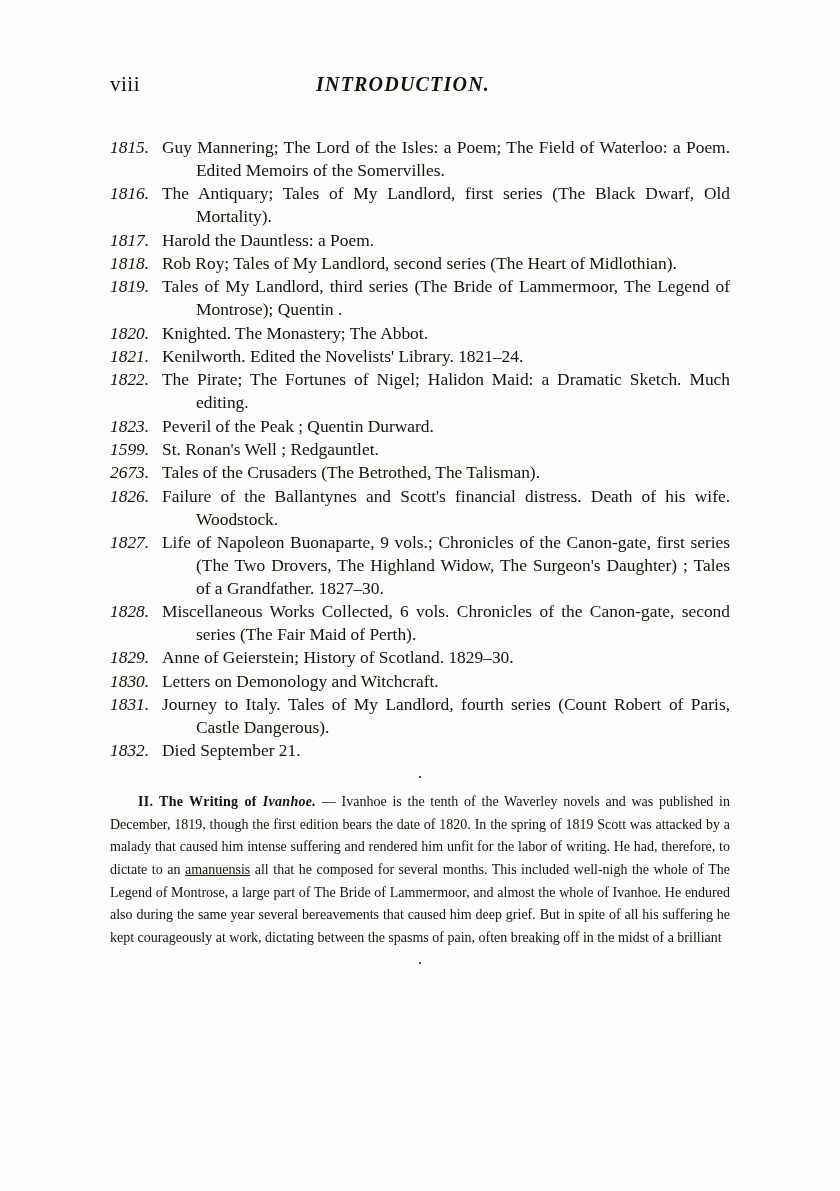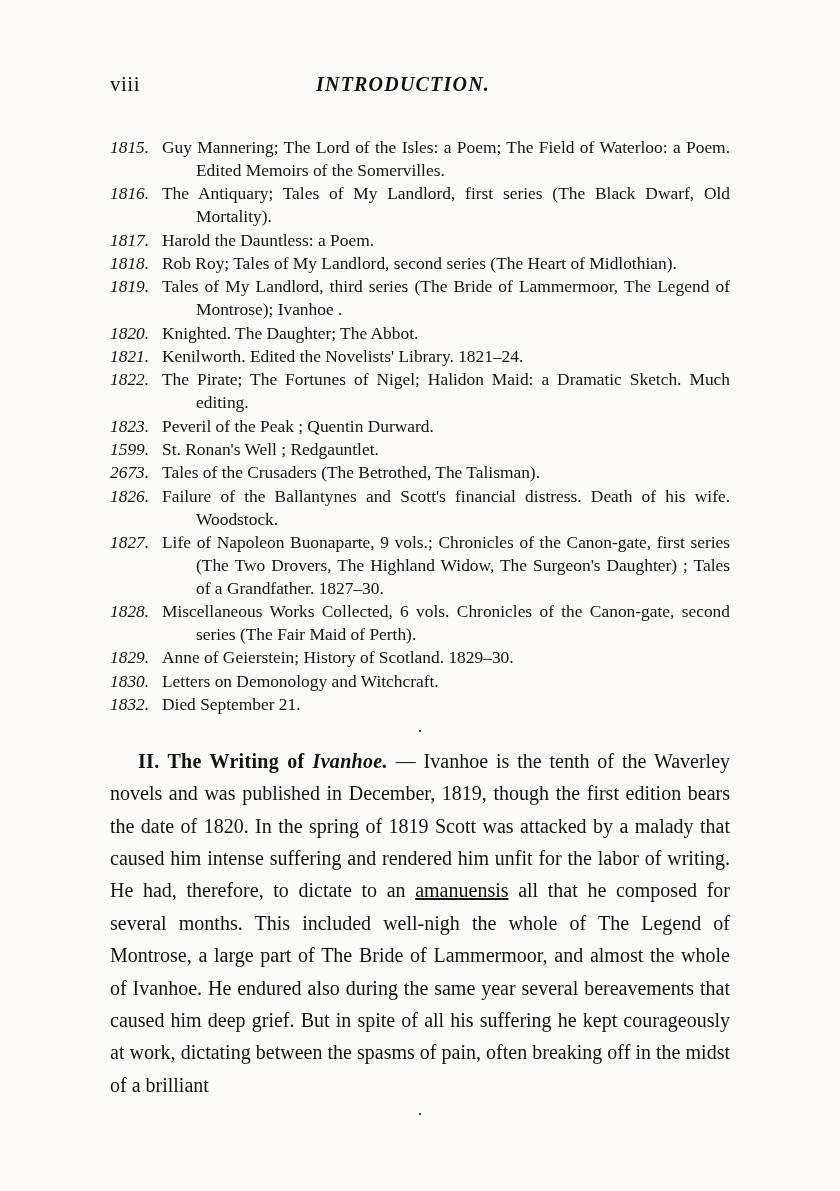--- a/index.html
+++ b/index.html
@@ -81,21 +81,21 @@
   
   .dot-sep {
     text-align: center;
     font-size: 17px;
     line-height: 10px;
     margin: 11px 0 8px 0;
     color: #14110e;
   }
   
   .bodypara {
-    font-size: 20px;
+    font-size: 14px;
     line-height: 1.62;
     text-align: justify;
     text-indent: 28px;
     margin-top: 6px;
   }
   .bodypara b {
     font-weight: bold;
     letter-spacing: 0.3px;
   }
   .underline-word {
@@ -131,25 +131,25 @@
         <div class="entry">
           <div class="year">1817.</div>
           <div class="etext hang"><span class="it">Harold the Dauntless: a Poem.</span></div>
         </div>
         <div class="entry">
           <div class="year">1818.</div>
           <div class="etext hang"><span class="it">Rob Roy; Tales of My Landlord,</span><span class="rm"> second series (</span><span class="it">The Heart of Midlothian</span><span class="rm">).</span></div>
         </div>
         <div class="entry">
           <div class="year">1819.</div>
-          <div class="etext hang"><span class="it">Tales of My Landlord,</span><span class="rm"> third series (</span><span class="it">The Bride of Lammermoor, The Legend of Montrose</span><span class="rm">); </span><span class="it">Ivanhoe .</span></div>
+          <div class="etext hang"><span class="it">Tales of My Landlord,</span><span class="rm"> third series (</span><span class="it">The Bride of Lammermoor, The Legend of Montrose</span><span class="rm">); </span><span class="it">Quentin .</span></div>
         </div>
         <div class="entry">
           <div class="year">1820.</div>
-          <div class="etext hang"><span class="rm">Knighted.  </span><span class="it">The Daughter; The Abbot.</span></div>
+          <div class="etext hang"><span class="rm">Knighted.  </span><span class="it">The Monastery; The Abbot.</span></div>
         </div>
         <div class="entry">
           <div class="year">1821.</div>
           <div class="etext hang"><span class="it">Kenilworth.</span><span class="rm">  Edited the Novelists' Library.  1821–24.</span></div>
         </div>
         <div class="entry">
           <div class="year">1822.</div>
           <div class="etext hang"><span class="it">The Pirate; The Fortunes of Nigel; Halidon Maid: a Dramatic Sketch.</span><span class="rm">  Much editing.</span></div>
         </div>
         <div class="entry">
@@ -178,20 +178,24 @@
         </div>
         <div class="entry">
           <div class="year">1829.</div>
           <div class="etext hang"><span class="it">Anne of Geierstein; History of Scotland.</span><span class="rm">  1829–30.</span></div>
         </div>
         <div class="entry">
           <div class="year">1830.</div>
           <div class="etext hang"><span class="it">Letters on Demonology and Witchcraft.</span></div>
         </div>
         <div class="entry">
+          <div class="year">1831.</div>
+          <div class="etext hang"><span class="rm">Journey to Italy.  </span><span class="it">Tales of My Landlord,</span><span class="rm"> fourth series (</span><span class="it">Count Robert of Paris, Castle Dangerous</span><span class="rm">).</span></div>
+        </div>
+        <div class="entry">
           <div class="year">1832.</div>
           <div class="etext hang"><span class="rm">Died September 21.</span></div>
         </div>
       </div>
 
     <div class="dot-sep">·</div>
 
     <div class="bodypara"><b>II.</b>  <b>The Writing of </b><b style="font-style: italic;">Ivanhoe.</b><span class="rm"> — </span><span class="it">Ivanhoe</span><span class="rm"> is the tenth of the Waverley novels and was published in December, 1819, though the first edition bears the date of 1820.  In the spring of 1819 Scott was attacked by a malady that caused him intense suffering and rendered him unfit for the labor of writing.  He had, therefore, to dictate to an </span><span class="rm underline-word">amanuensis</span><span class="rm"> all that he composed for several months.  This included well-nigh the whole of </span><span class="it">The Legend of Montrose,</span><span class="rm"> a large part of </span><span class="it">The Bride of Lammermoor,</span><span class="rm"> and almost the whole of </span><span class="it">Ivanhoe.</span><span class="rm">  He endured also during the same year several bereavements that caused him deep grief.  But in spite of all his suffering he kept courageously at work, dictating between the spasms of pain, often breaking off in the midst of a brilliant</span></div>
 
     <div class="bottom-dot">·</div>

